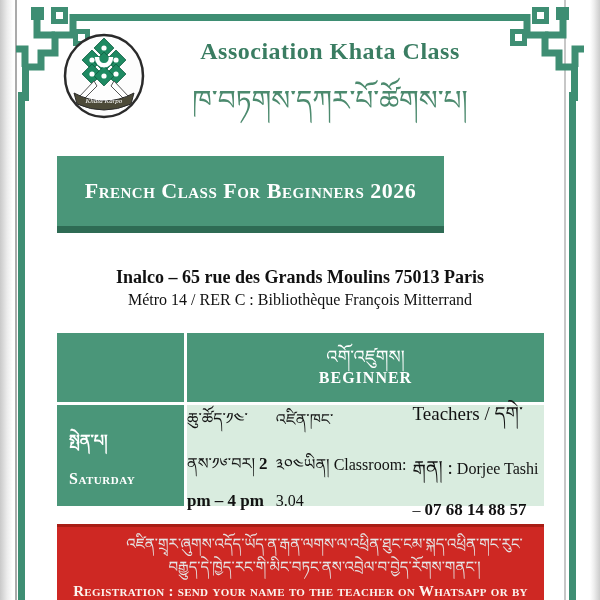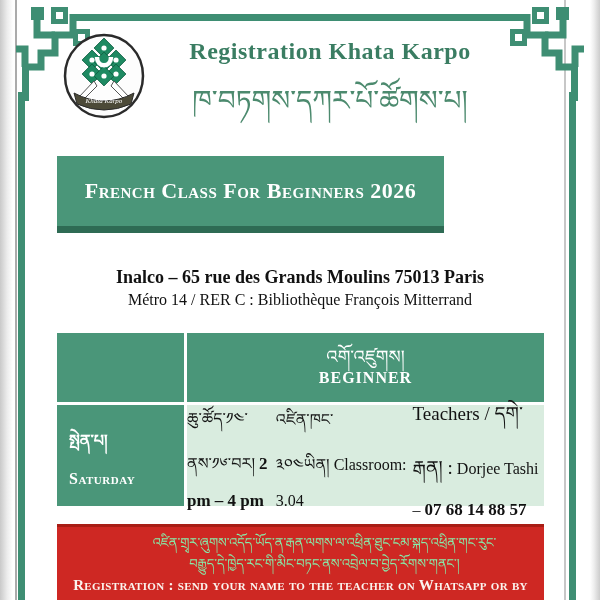--- a/index.html
+++ b/index.html
@@ -71,21 +71,21 @@
   .details{flex-direction:row;align-items:center;justify-content:center;gap:6px;color:#121212;}
   .details .line{font-size:16px;}
   .details b{font-size:17px;}
   .details .small{font-size:19px;}
 
   
   .reg{position:absolute;left:57px;top:524px;width:487px;height:76px;
     background:var(--red);border-top:3px solid #A81D15;
     display:flex;flex-direction:column;align-items:center;justify-content:flex-start;
     padding-top:7px;box-sizing:border-box;gap:3px;}
-  .reg .t{color:#86efac;font-size:13px;line-height:1.35;text-align:center;margin-left:48px;}
+  .reg .t{color:#e5e5e5;font-size:15px;line-height:1.35;text-align:center;margin-left:48px;}
   .reg .e{color:#FBF3EE;font-size:15px;font-variant:small-caps;font-weight:bold;letter-spacing:.3px;margin-top:2px;}
 </style>
 </head>
 <body>
 
 <div class="page">
 
   <div class="edge-left"></div>
   <div class="edge-right"></div>
   <div class="rule-left"></div>
@@ -153,21 +153,21 @@
     <path d="M34 24 C34 35 48 35 48 24" fill="none" stroke="#ffffff" stroke-width="4.5"></path>
     <g stroke="#555" stroke-width="1" fill="#ffffff">
       <path d="M31 48 L16 64 L20 67 L34 53 Z"></path>
       <path d="M51 48 L66 64 L62 67 L48 53 Z"></path>
     </g>
     <path d="M11 60 Q41 76 71 60 L68 71 Q41 83 14 71 Z" fill="#4c4a38" stroke="#2b2b2b" stroke-width="1"></path>
     <text x="41" y="70" font-size="7" font-style="italic" fill="#ffffff" text-anchor="middle">Khata Karpo</text>
   </svg>
 
   <div class="title-block">
-    <div class="assoc-title">Registration Khata Karpo</div>
+    <div class="assoc-title">Association Khata Class</div>
     <div class="assoc-sub">ཁ་བཏགས་དཀར་པོ་ཚོགས་པ།</div>
   </div>
 
   <div class="class-banner">
     <div class="l1">French Class For Beginners 2026</div>
   </div>
 
   <div class="address">
     <div class="a1">Inalco – 65 rue des Grands Moulins 75013 Paris</div>
     <div class="a2">Métro 14 / RER C : Bibliothèque François Mitterrand</div>

